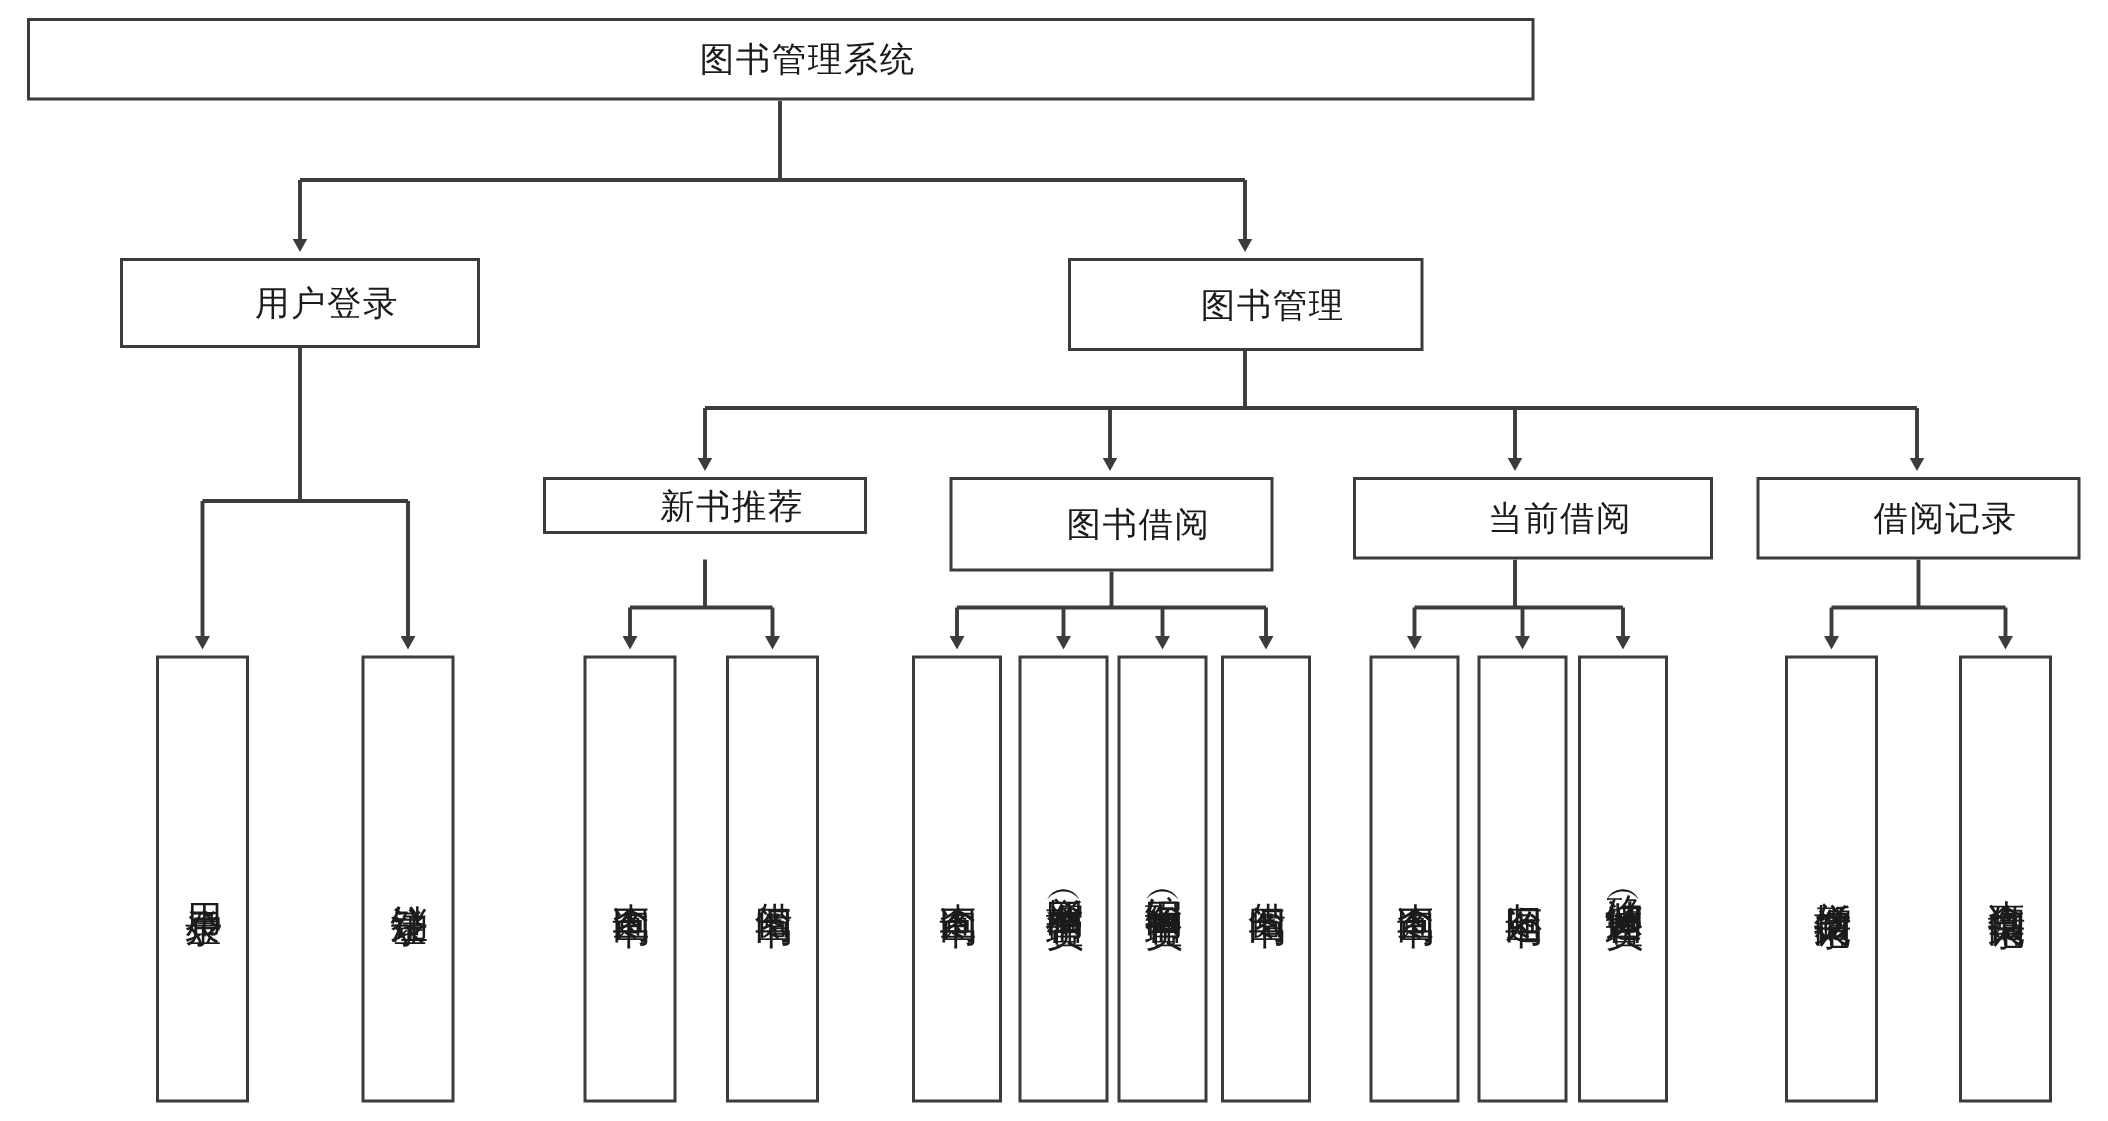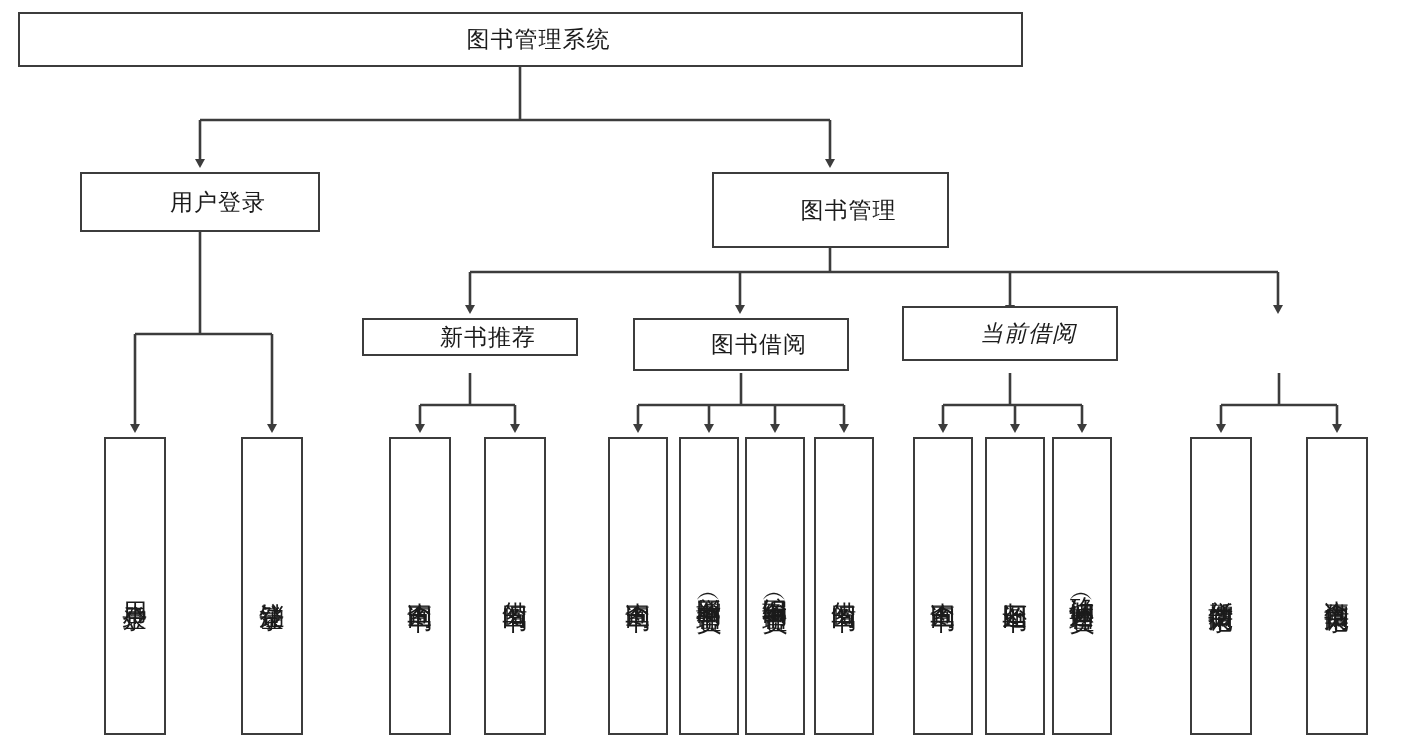--- a/index.html
+++ b/index.html
@@ -119,32 +119,35 @@
     </g>
   </svg>
 
   <div class="node horiz" style="left:18px; top:12px; width:1005px; height:55px;">
     <span>图书管理系统</span>
   </div>
 
   <div class="node horiz" style="left:80px; top:172px; width:240px; height:60px;">
     <span>用户登录</span>
   </div>
-  <div class="node horiz" style="left:712px; top:172px; width:237px; height:76px;">
+  <div class="node horiz" style="left:712px; top:172px; width:237px; height:62px;">
     <span>图书管理</span>
   </div>
 
   <div class="node horiz" style="left:362px; top:318px; width:216px; height:38px;">
     <span>新书推荐</span>
   </div>
-  <div class="node horiz" style="left:633px; top:318px; width:216px; height:53px;">
+  <div class="node horiz" style="left:633px; top:318px; width:216px; height:63px;">
     <span>图书借阅</span>
   </div>
-  <div class="node horiz" style="left:902px; top:306px; width:216px; height:55px;font-style:italic;">
+  <div class="node horiz" style="left:902px; top:318px; width:240px; height:55px;">
     <span>当前借阅</span>
+  </div>
+  <div class="node horiz" style="left:1171px; top:318px; width:216px; height:55px;">
+    <span>借阅记录</span>
   </div>
 
   <div class="node vert" style="left:104px; top:437px; width:62px; height:298px;">
     <span class="vtext">用户登录</span>
   </div>
   <div class="node vert" style="left:241px; top:437px; width:62px; height:298px;">
     <span class="vtext">注销登录</span>
   </div>
 
   <div class="node vert" style="left:389px; top:437px; width:62px; height:298px;">

